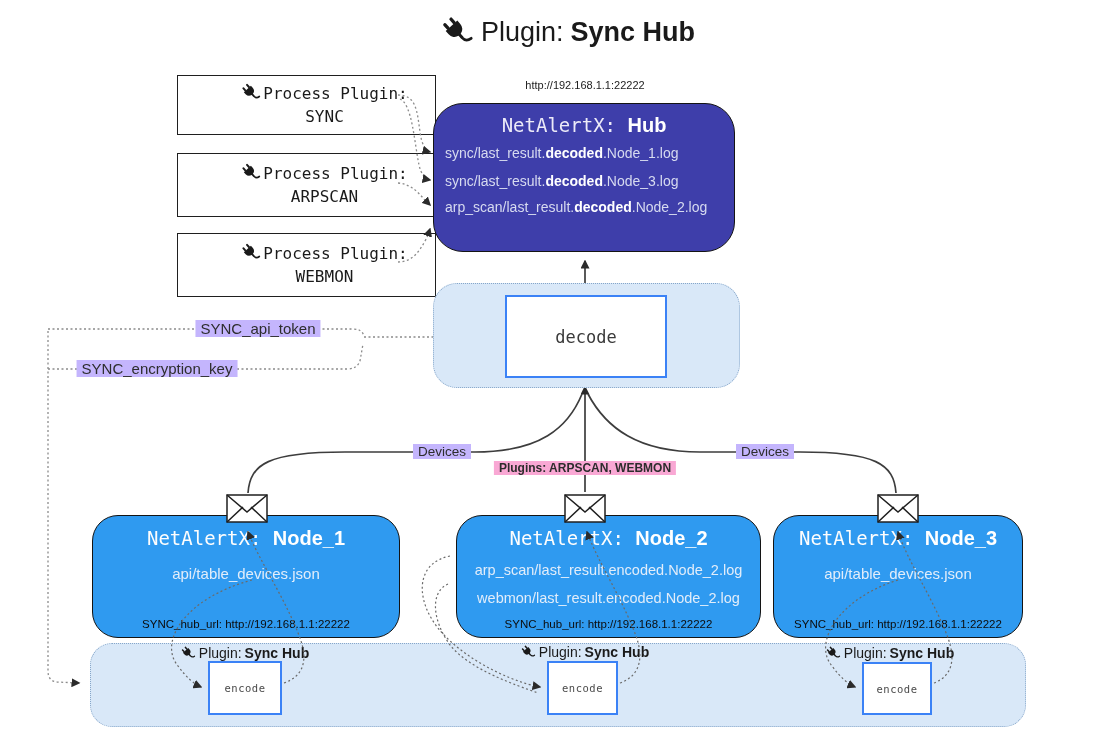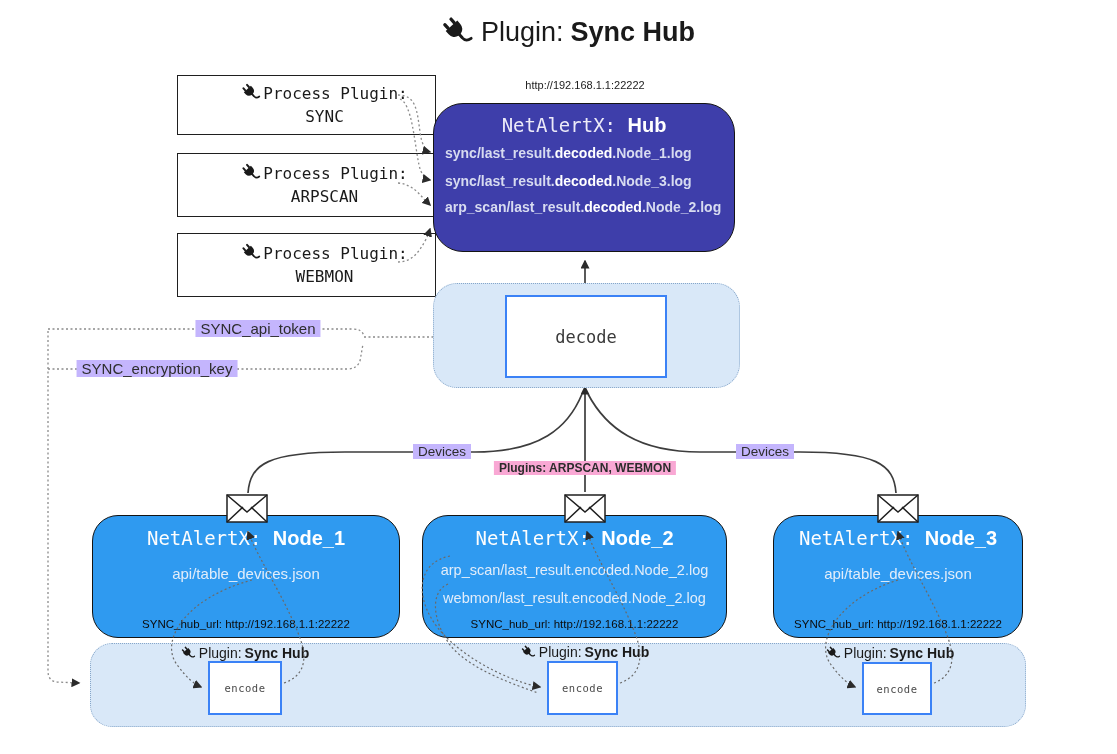--- a/index.html
+++ b/index.html
@@ -25,21 +25,21 @@
   .pbox .plug{width:20px;height:20px;}
 
   
   .hub-url{position:absolute;left:585px;top:79px;transform:translateX(-50%);
            font-size:11px;color:#1c1c1c;white-space:nowrap;}
   .hub{position:absolute;left:433px;top:103px;width:302px;height:149px;border-radius:30px;
        background:var(--hub_fill,#3e3eaa);border:1.6px solid #141414;box-sizing:border-box;}
   .hub-title{position:absolute;left:0;right:0;top:10px;text-align:center;
              font-family:"DejaVu Sans Mono",monospace;font-size:19px;color:#eceaf8;white-space:nowrap;}
   .hub-title b{font-family:"Liberation Sans",sans-serif;font-size:20px;color:#ffffff;}
-  .hub-log{position:absolute;left:11px;font-size:14px;color:#d7dbf0;white-space:nowrap;font-weight:bold;}
+  .hub-log{position:absolute;left:11px;font-size:14px;color:#d7dbf0;white-space:nowrap;}
   .hub-log b{color:#ffffff;}
 
   
   .panel{position:absolute;background:var(--panel_fill,#d9e8f8);
          border:1.6px dotted var(--panel_border,#86a6c9);box-sizing:border-box;}
   .decode-panel{left:433px;top:283px;width:307px;height:105px;border-radius:24px;}
   .procbox{position:absolute;background:#fff;border:2px solid #3b82f6;box-sizing:border-box;
            display:flex;align-items:center;justify-content:center;
            font-family:"DejaVu Sans Mono",monospace;color:#3a3a3a;}
   .decode-box{left:505px;top:295px;width:162px;height:83px;font-size:17px;}
@@ -176,21 +176,21 @@
   <div class="elabel lbl-key">SYNC_encryption_key</div>
   <div class="elabel lbl-dev-l">Devices</div>
   <div class="elabel lbl-dev-r">Devices</div>
   <div class="elabel lbl-plugins">Plugins: ARPSCAN, WEBMON</div>
 
   <div class="node" style="left:92px;width:308px;">
     <div class="node-title"><span>NetAlertX: </span><b>Node_1</b></div>
     <div class="node-line" style="top:49px;font-size:15px;">api/table_devices.json</div>
     <div class="node-footer">SYNC_hub_url: http://192.168.1.1:22222</div>
   </div>
-  <div class="node" style="left:422px;width:305px;">
+  <div class="node" style="left:456px;width:305px;">
     <div class="node-title"><span>NetAlertX: </span><b>Node_2</b></div>
     <div class="node-line" style="top:46px;">arp_scan/last_result.encoded.Node_2.log</div>
     <div class="node-line" style="top:74px;">webmon/last_result.encoded.Node_2.log</div>
     <div class="node-footer">SYNC_hub_url: http://192.168.1.1:22222</div>
   </div>
   <div class="node" style="left:773px;width:250px;">
     <div class="node-title"><span>NetAlertX: </span><b>Node_3</b></div>
     <div class="node-line" style="top:49px;font-size:15px;">api/table_devices.json</div>
     <div class="node-footer">SYNC_hub_url: http://192.168.1.1:22222</div>
   </div>

